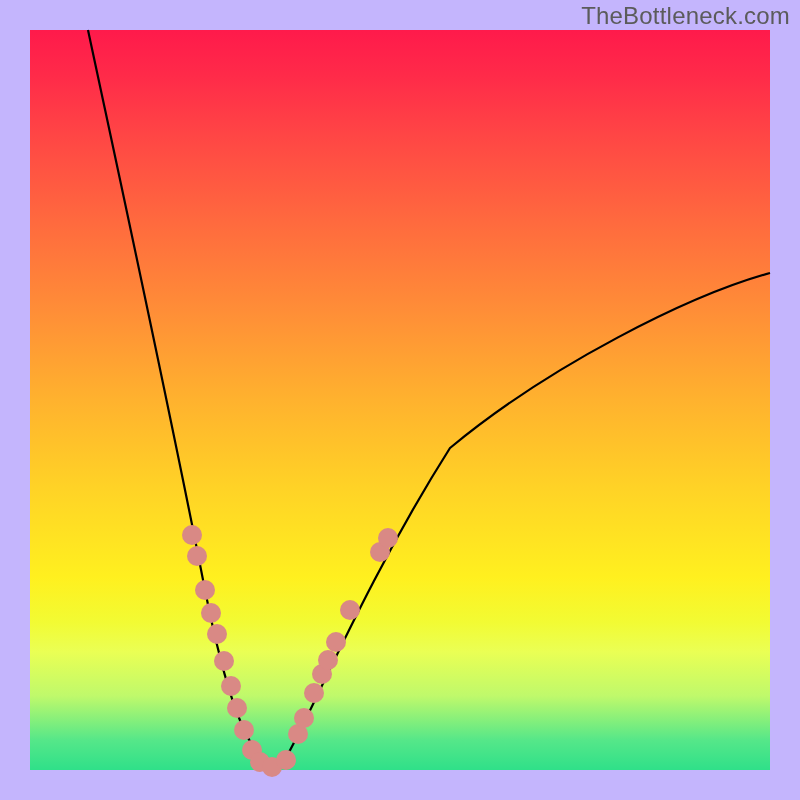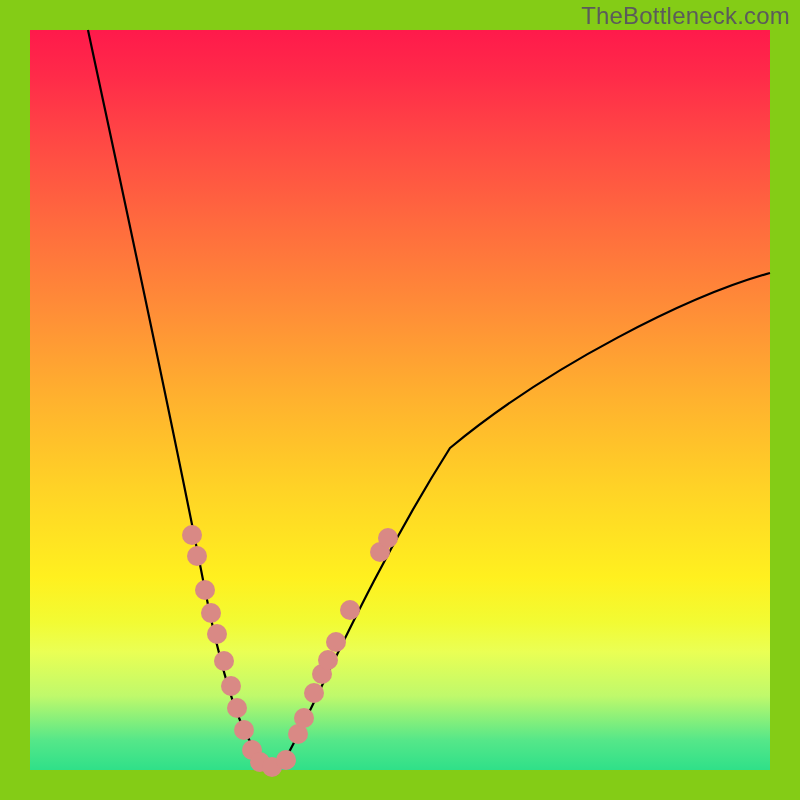--- a/index.html
+++ b/index.html
@@ -7,21 +7,21 @@
     padding: 0;
     width: 800px;
     height: 800px;
     background: #000;
     overflow: hidden;
   }
   .frame {
     position: relative;
     width: 800px;
     height: 800px;
-    background: #84cc16;
+    background: #c4b5fd;
   }
   .watermark {
     position: absolute;
     top: 2px;
     right: 10px;
     font-family: Arial, Helvetica, sans-serif;
     font-size: 24px;
     font-weight: 500;
     color: #5b5b5b;
     letter-spacing: 0.2px;

